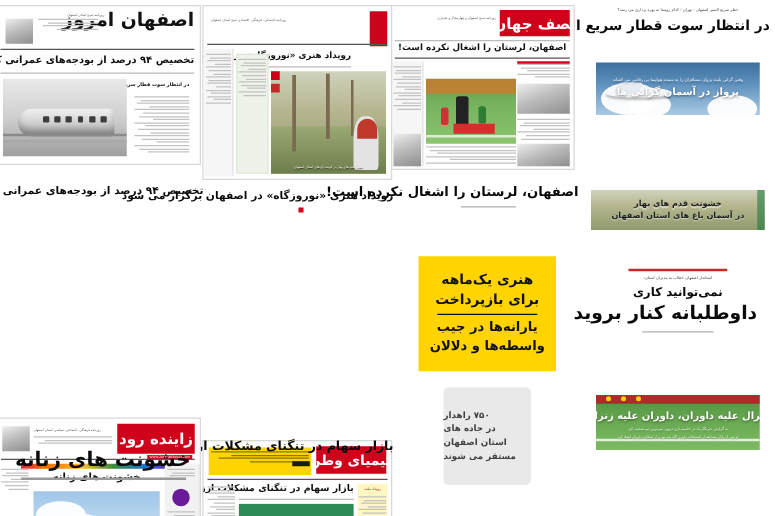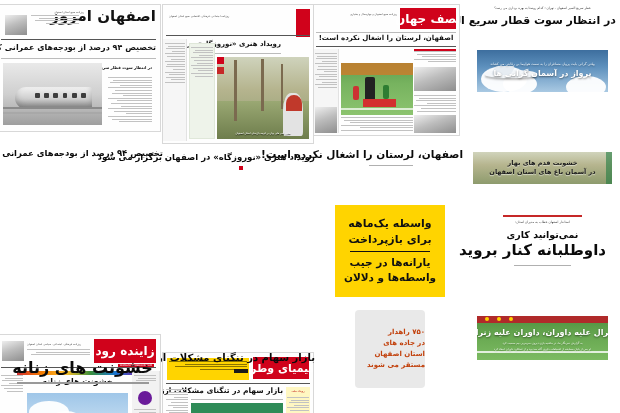--- a/index.html
+++ b/index.html
@@ -143,23 +143,23 @@
     color: #111; font-weight: bold; line-height: 1.45;
   }
   .yellow-divider { width: 72%; height: 1px; background: #111; margin: 3px 0; }
 
   
   .gray-box {
     position: absolute;
     background: #e9e9e9;
     border-radius: 4px;
     display: flex; flex-direction: column;
-    align-items: flex-start; justify-content: center;
+    align-items: flex-end; justify-content: center;
     text-align: center;
-    color: #c2410c; font-weight: bold; line-height: 1.6;
+    color: #404040; font-weight: bold; line-height: 1.6;
   }
 
   .sidebar-col {
     position: absolute; top:0; bottom:0;
     background: #f6f6f6; border-right: 1px solid #e2e2e2;
   }
   .redstrip { position:absolute; background:#d0021b; }
   .yellowstrip { position:absolute; background:#ffd400; }
   .greenstrip { position:absolute; background:#1f7a3f; }
   .blackbar { position:absolute; background:#1a1a1a; }
@@ -289,21 +289,21 @@
         <div class="redstrip" style="right:3px; width:42px; top:44px; height:1.5px;"></div>
       </div>
     </div>
 
     <div class="hl-block" style="right:2px; left:2px; top:148px;">
       <div class="hl-main" style="font-size:10.5px;">اصفهان، لرستان را اشغال نکرده است!</div>
       <div class="hl-rule gray" style="width:30%; margin-top:4px;"></div>
     </div>
 
     <div class="yellow-box" style="right:20px; left:18px; top:205px; height:92px;">
-      <span style="font-size:11px;">واسطه یک‌ماهه</span>
+      <span style="font-size:11px;">هنری یک‌ماهه</span>
       <span style="font-size:11px;">برای بازپرداخت</span>
       <div class="yellow-divider"></div>
       <span style="font-size:10.5px;">یارانه‌ها در جیب</span>
       <span style="font-size:10.5px;">واسطه‌ها و دلالان</span>
     </div>
 
     <div class="gray-box" style="right:40px; left:38px; top:310px; height:78px;">
       <span style="font-size:7px;">۷۵۰ راهدار</span>
       <span style="font-size:7px;">در جاده های</span>
       <span style="font-size:7px;">استان اصفهان</span>

